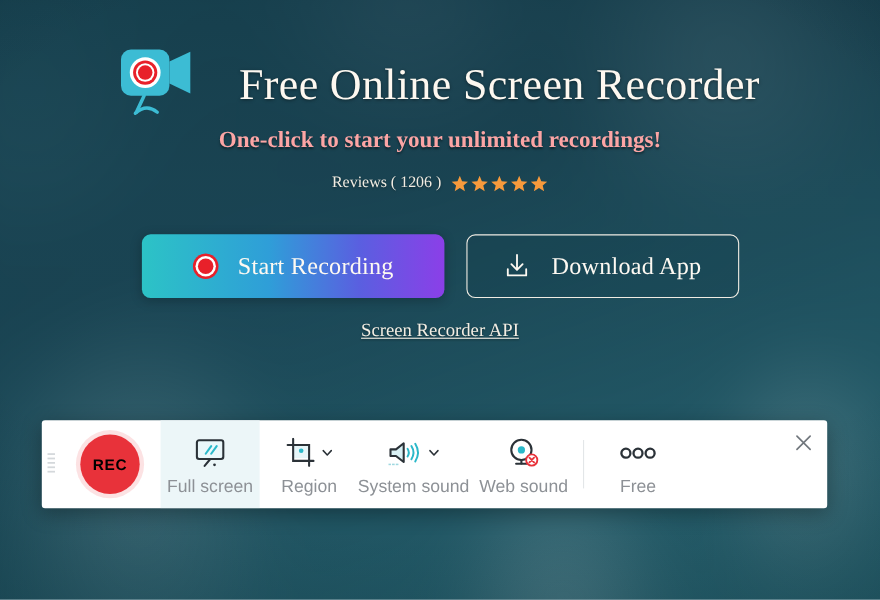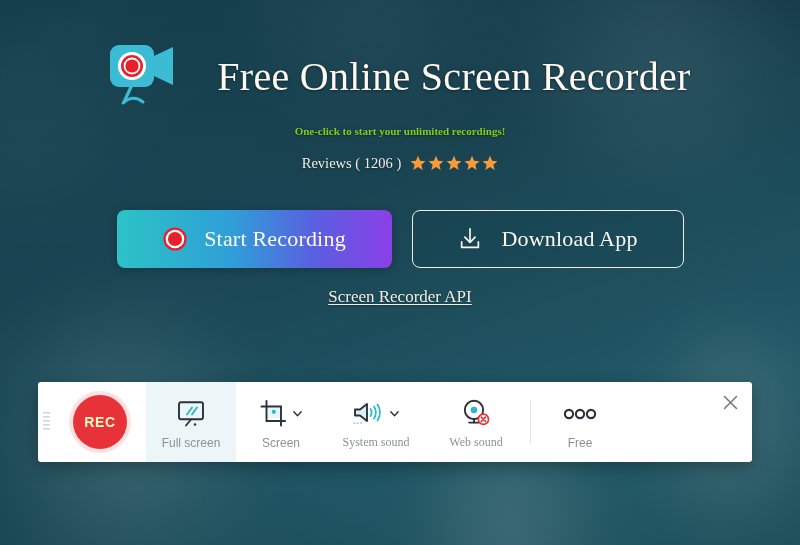--- a/index.html
+++ b/index.html
@@ -70,32 +70,32 @@
     font-family: "Liberation Serif", serif;
     font-size: 40px;
     font-weight: 400;
     color: #fdf8f0;
     letter-spacing: 0.3px;
     text-shadow: 0 1px 3px rgba(0,0,0,0.45);
     white-space: nowrap;
   }
 
   .tagline {
-    margin-top: 17px;
-    font-family: "Liberation Serif", serif;
-    font-size: 11px;
+    margin-top: 7px;
+    font-family: "Liberation Serif", serif;
+    font-size: 21px;
     font-weight: 700;
-    color: #84cc16;
+    color: #fca5a5;
     text-shadow: 0 1px 2px rgba(0,0,0,0.45);
   }
 
   .reviews-row {
     margin-top: 18px;
     display: flex;
-    align-items: flex-start;
+    align-items: flex-end;
     gap: 9px;
   }
   .reviews-label {
     font-family: "Liberation Serif", serif;
     font-size: 14.5px;
     color: #f2ede3;
     text-shadow: 0 1px 2px rgba(0,0,0,0.4);
     white-space: nowrap;
   }
   .stars { display: flex; gap: 2px; }
@@ -124,21 +124,21 @@
     box-shadow: 0 2px 10px rgba(0,0,0,0.22);
   }
   .btn-start .label {
     font-family: "Liberation Serif", serif;
     font-size: 22px;
     letter-spacing: 0.2px;
   }
   .rec-dot { width: 26px; height: 26px; display: block; }
 
   .btn-download {
-    width: 272px;
+    width: 248px;
     height: 58px;
     border: 1.6px solid #f0ece3;
     border-radius: 8px;
     background: rgba(20,58,72,0.22);
     color: #fdf9f2;
     display: flex;
     align-items: center;
     justify-content: center;
     gap: 18px;
     cursor: pointer;
@@ -193,21 +193,21 @@
     align-items: center;
     justify-content: center;
     flex: none;
   }
   .rec-btn {
     width: 54px;
     height: 54px;
     border-radius: 50%;
     border: none;
     background: #e8323a;
-    color: #fef9c3;
+    color: #000000;
     font-family: "Liberation Sans", sans-serif;
     font-size: 14px;
     font-weight: 700;
     letter-spacing: 0.6px;
     cursor: pointer;
     box-shadow: 0 0 0 4px rgba(232,50,58,0.14);
   }
 
   .tool {
     width: 90px;
@@ -223,28 +223,28 @@
   }
   .tool.active { background: #ecf6f8; }
   .tool .icon-slot {
     height: 30px;
     display: flex;
     align-items: center;
     justify-content: center;
     gap: 4px;
   }
   .tool .tool-label {
-    font-size: 12px;
+    font-size: 16px;
     color: #8d9196;
     white-space: nowrap;
   }
   .tool svg { display: block; }
   .chev { width: 11px; height: 11px; display: block; }
 
-  .tool-wide { width: 100px; font-family: Liberation Serif, serif; }
+  .tool-wide { width: 100px; }
 
   .divider {
     width: 1px;
     align-self: center;
     height: 44px;
     background: #e3e6e8;
     flex: none;
     margin: 0 4px;
   }
 
@@ -372,21 +372,21 @@
         <svg width="28" height="27" viewBox="0 0 28 27">
           <rect x="6.5" y="7.5" width="14.5" height="11" fill="#e6f6f9"></rect>
           <path d="M6.5 1 L6.5 21 L25 21" stroke="#2b3238" stroke-width="1.9" fill="none" stroke-linecap="round"></path>
           <path d="M1.5 6.5 L21 6.5 L21 25.5" stroke="#2b3238" stroke-width="1.9" fill="none" stroke-linecap="round"></path>
           <circle cx="13.8" cy="11.8" r="2.1" fill="#2bb8c9"></circle>
         </svg>
         <svg class="chev" viewBox="0 0 12 12">
           <path d="M2 4 L6 8.4 L10 4" stroke="#2b3238" stroke-width="1.5" fill="none" stroke-linecap="round" stroke-linejoin="round"></path>
         </svg>
       </span>
-      <span class="tool-label">Screen</span>
+      <span class="tool-label">Region</span>
     </div>
 
     <div class="tool tool-wide">
       <span class="icon-slot">
         <svg width="32" height="26" viewBox="0 0 32 26">
           <path d="M2 9.5 L7 9.5 L14 4 L14 21 L7 15.5 L2 15.5 Z" fill="#d9f1f5" stroke="#2b3238" stroke-width="1.9" stroke-linejoin="round"></path>
           <path d="M17.5 9 Q19.8 12.5 17.5 16" stroke="#2bb8c9" stroke-width="1.8" fill="none" stroke-linecap="round"></path>
           <path d="M21 6.5 Q24.8 12.5 21 18.5" stroke="#2bb8c9" stroke-width="1.8" fill="none" stroke-linecap="round"></path>
           <path d="M24.5 4.5 Q29.5 12.5 24.5 20.5" stroke="#2bb8c9" stroke-width="1.8" fill="none" stroke-linecap="round"></path>
           <g fill="#9fd8e0">

